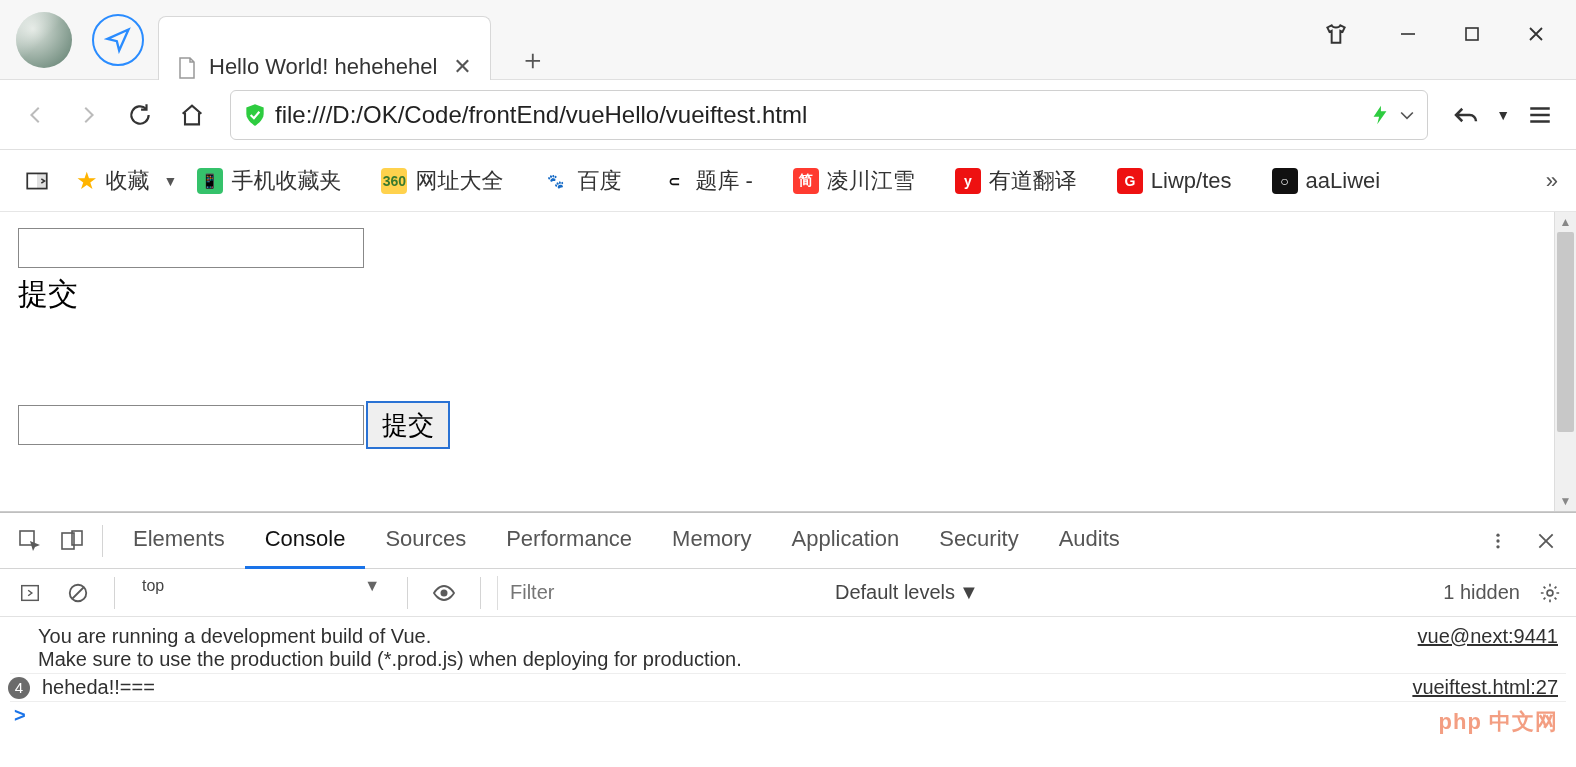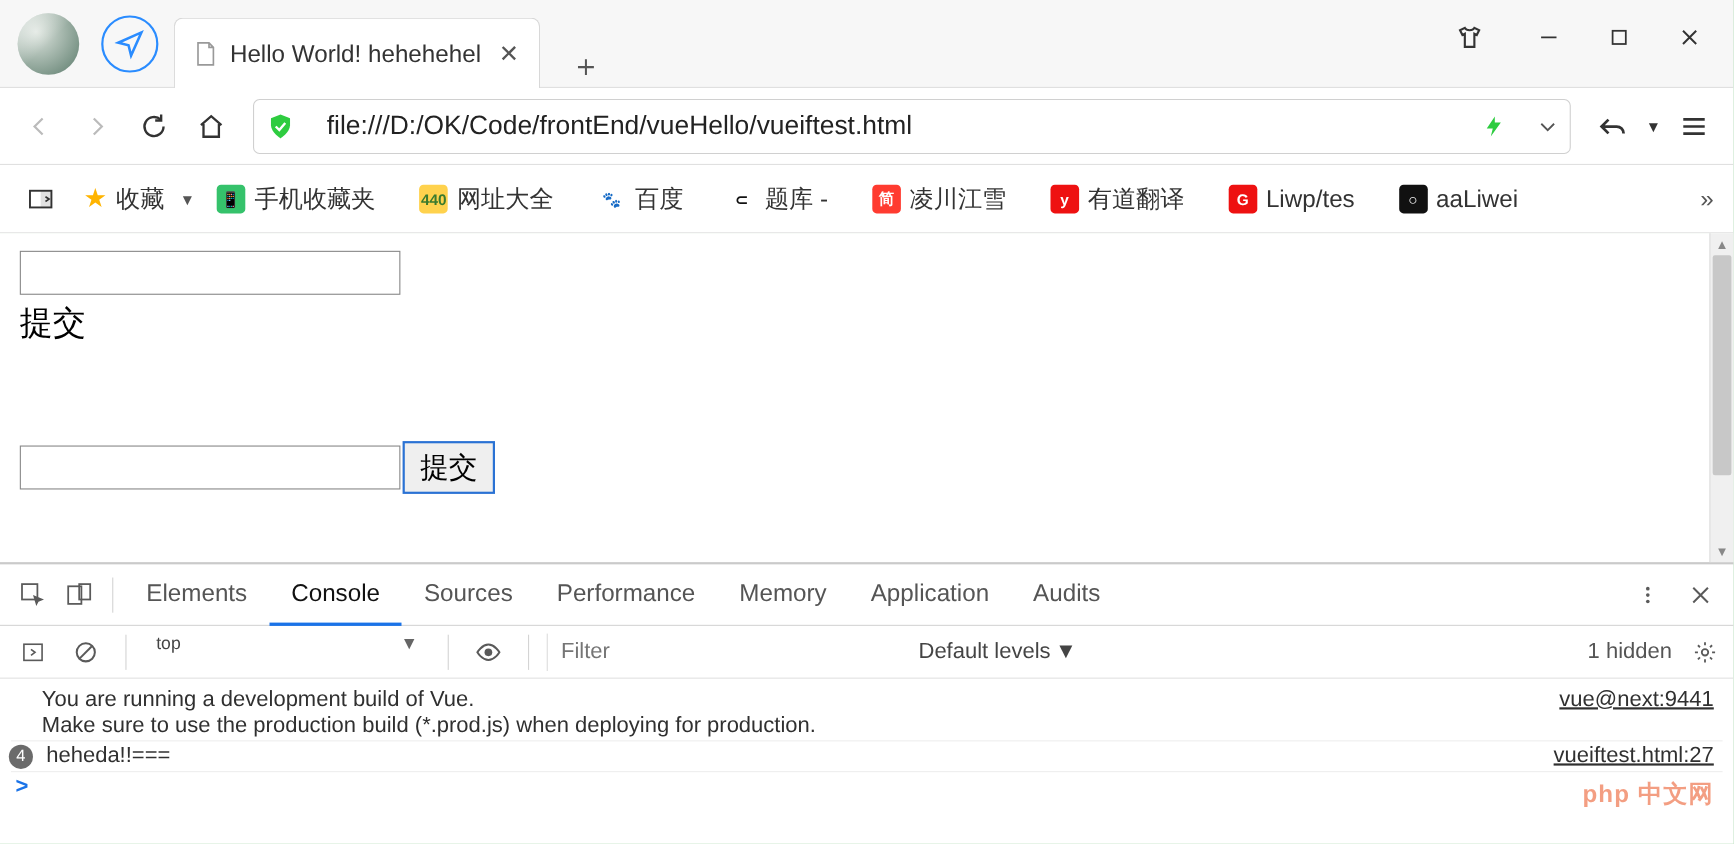--- a/index.html
+++ b/index.html
@@ -4,34 +4,34 @@
 <style>
   * { box-sizing: border-box; margin: 0; padding: 0; font-family: "Microsoft YaHei", Arial, sans-serif; }
   body { width: 1576px; height: 767px; background: #cce8cf; overflow: hidden; position: relative; }
 
   
   .titlebar { height: 80px; background: #f7f7f7; display: flex; align-items: flex-start; position: relative; border-bottom: 1px solid #e0e0e0; }
   .avatar { width: 56px; height: 56px; border-radius: 50%; margin: 12px 12px 0 16px; background: radial-gradient(circle at 30% 30%, #dfe6e0, #5a7a6a); overflow: hidden; position: relative; }
   .avatar::after { content:''; position:absolute; inset:0; background: linear-gradient(135deg, rgba(255,255,255,.6), transparent 50%); }
   .locate-btn { width: 52px; height: 52px; border-radius: 50%; border: 2px solid #2a8cff; display:flex; align-items:center; justify-content:center; margin: 14px 8px 0 8px; color:#2a8cff; }
   .tabs-row { display:flex; align-items: flex-end; height: 80px; margin-left: 6px; }
-  .tab { height: 64px; display:flex; align-items:center; padding: 0 14px 0 18px; margin-top:16px; border-top-left-radius: 8px; border-top-right-radius: 8px; gap:12px; }
+  .tab { height: 64px; display:flex; align-items:flex-end; padding: 0 14px 0 18px; margin-top:16px; border-top-left-radius: 8px; border-top-right-radius: 8px; gap:12px; }
   .tab.active { background: #ffffff; border: 1px solid #d8d8d8; border-bottom: none; }
   .tab-title { font-size: 22px; color: #333; max-width: 280px; white-space: nowrap; overflow: hidden; text-overflow: ellipsis; }
   .tab-close { font-size: 22px; color: #555; padding: 0 4px; }
   .newtab { width: 40px; height: 40px; display:flex; align-items:center; justify-content:center; font-size: 28px; color:#555; margin: 28px 0 0 22px; }
   .win-controls { position:absolute; right: 8px; top: 8px; display:flex; gap: 0; }
   .win-btn { width: 64px; height: 52px; display:flex; align-items:center; justify-content:center; color:#333; }
   .tshirt { margin-right: 8px; }
 
   
   .addrbar { height: 70px; background: #ffffff; display:flex; align-items:center; padding: 0 12px; border-bottom: 1px solid #e0e0e0; gap: 4px; }
   .nav-btn { width: 48px; height: 48px; display:flex; align-items:center; justify-content:center; color:#888; }
   .nav-btn.enabled { color:#333; }
-  .url-box { flex:1; height: 50px; border: 1px solid #d0d0d0; border-radius: 6px; display:flex; align-items:center; padding: 12px 10px; margin: 0 10px; gap: 28px; }
+  .url-box { flex:1; height: 50px; border: 1px solid #d0d0d0; border-radius: 6px; display:flex; align-items:center; padding: 12px 10px; margin: 0 10px; gap: 6px; }
   .shield { width:28px; height:28px; display:flex; align-items:center; justify-content:center; }
   .url-text { font-size: 24px; color:#222; flex:1; white-space:nowrap; overflow:hidden; }
   .flash { color:#2ecc40; }
   .right-tools { display:flex; align-items:center; gap: 6px; }
 
   
   .bmbar { height: 62px; background:#ffffff; display:flex; align-items:center; padding: 0 18px; gap: 14px; border-bottom: 1px solid #e6e6e6; }
   .bm-item { display:flex; align-items:center; gap:8px; font-size:22px; color:#333; padding: 4px 6px; white-space:nowrap; }
   .bm-icon { width:26px; height:26px; display:flex; align-items:center; justify-content:center; border-radius:4px; font-size:18px; font-weight:bold; }
   .star { color:#ffb400; font-size:24px; }
@@ -190,21 +190,21 @@
     <span class="star">★</span>
     <span>收藏</span>
   </div>
   <span class="dropdown-caret">▼</span>
   <div id="bm-list" style="display:flex;gap:28px;align-items:center;">
       <div class="bm-item">
         <span class="bm-icon" style="background: rgb(53, 194, 107); color: rgb(255, 255, 255); font-size: 14px;">📱</span>
         <span>手机收藏夹</span>
       </div>
       <div class="bm-item">
-        <span class="bm-icon" style="background: rgb(255, 210, 77); color: rgb(58, 122, 46); font-size: 14px;">440</span>
+        <span class="bm-icon" style="background: rgb(255, 210, 77); color: rgb(58, 122, 46); font-size: 14px;">360</span>
         <span>网址大全</span>
       </div>
       <div class="bm-item">
         <span class="bm-icon" style="background: rgb(255, 255, 255); color: rgb(42, 95, 214); font-size: 14px;">🐾</span>
         <span>百度</span>
       </div>
       <div class="bm-item">
         <span class="bm-icon" style="background: rgb(255, 255, 255); color: rgb(17, 17, 17); font-size: 14px;">⊂</span>
         <span>题库 -</span>
       </div>
@@ -259,20 +259,21 @@
         </svg>
     </div>
     <div class="dt-sep"></div>
     <div id="dt-tabs-list" style="display:flex;">
         <div class="dt-tab">Elements</div>
         <div class="dt-tab active">Console</div>
         <div class="dt-tab">Sources</div>
         <div class="dt-tab">Performance</div>
         <div class="dt-tab">Memory</div>
         <div class="dt-tab">Application</div>
+        <div class="dt-tab">Security</div>
         <div class="dt-tab">Audits</div>
       </div>
     <div class="dt-right">
       <div class="dt-tool">
         <svg width="20" height="20" viewBox="0 0 24 24">
             <circle cx="12" cy="5" r="2" fill="#5a5a5a"></circle>
             <circle cx="12" cy="12" r="2" fill="#5a5a5a"></circle>
             <circle cx="12" cy="19" r="2" fill="#5a5a5a"></circle>
           </svg>
       </div>

